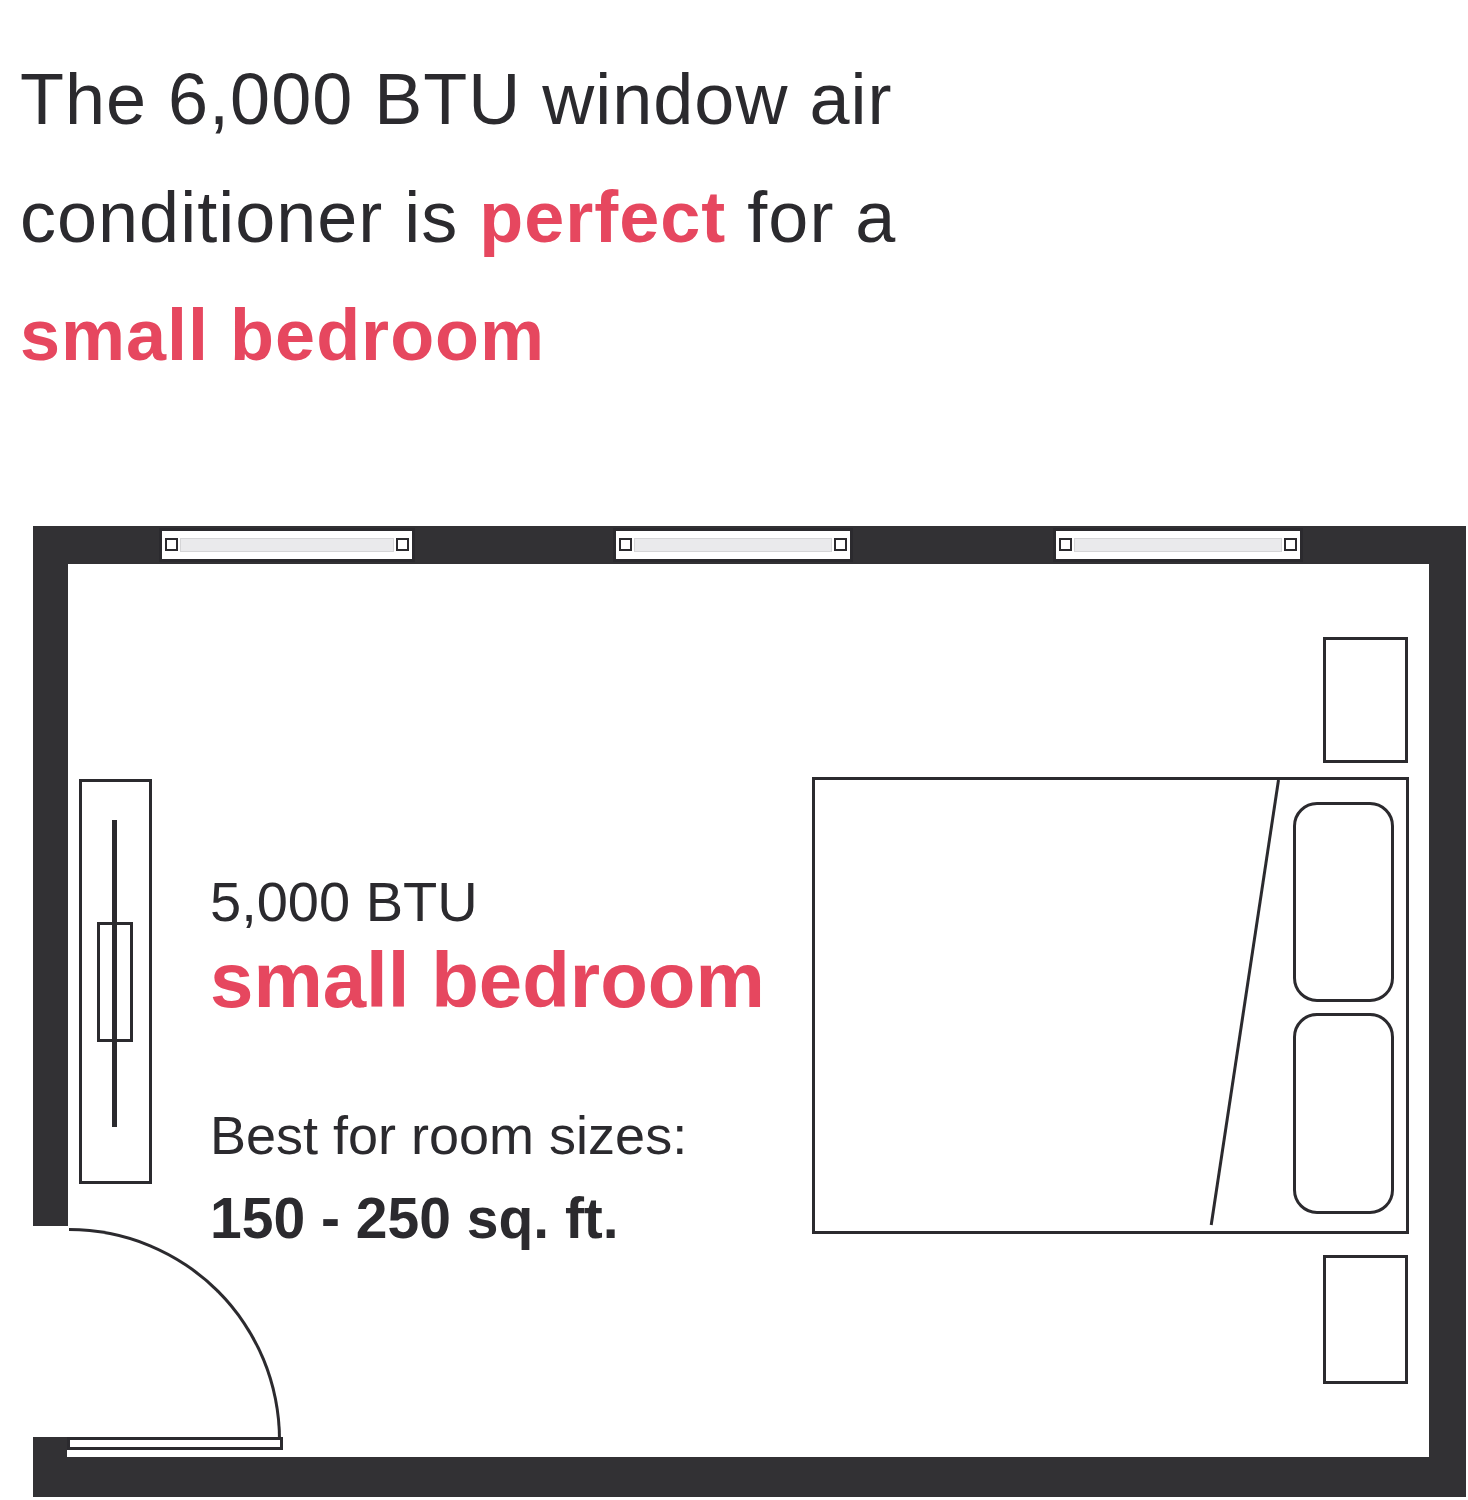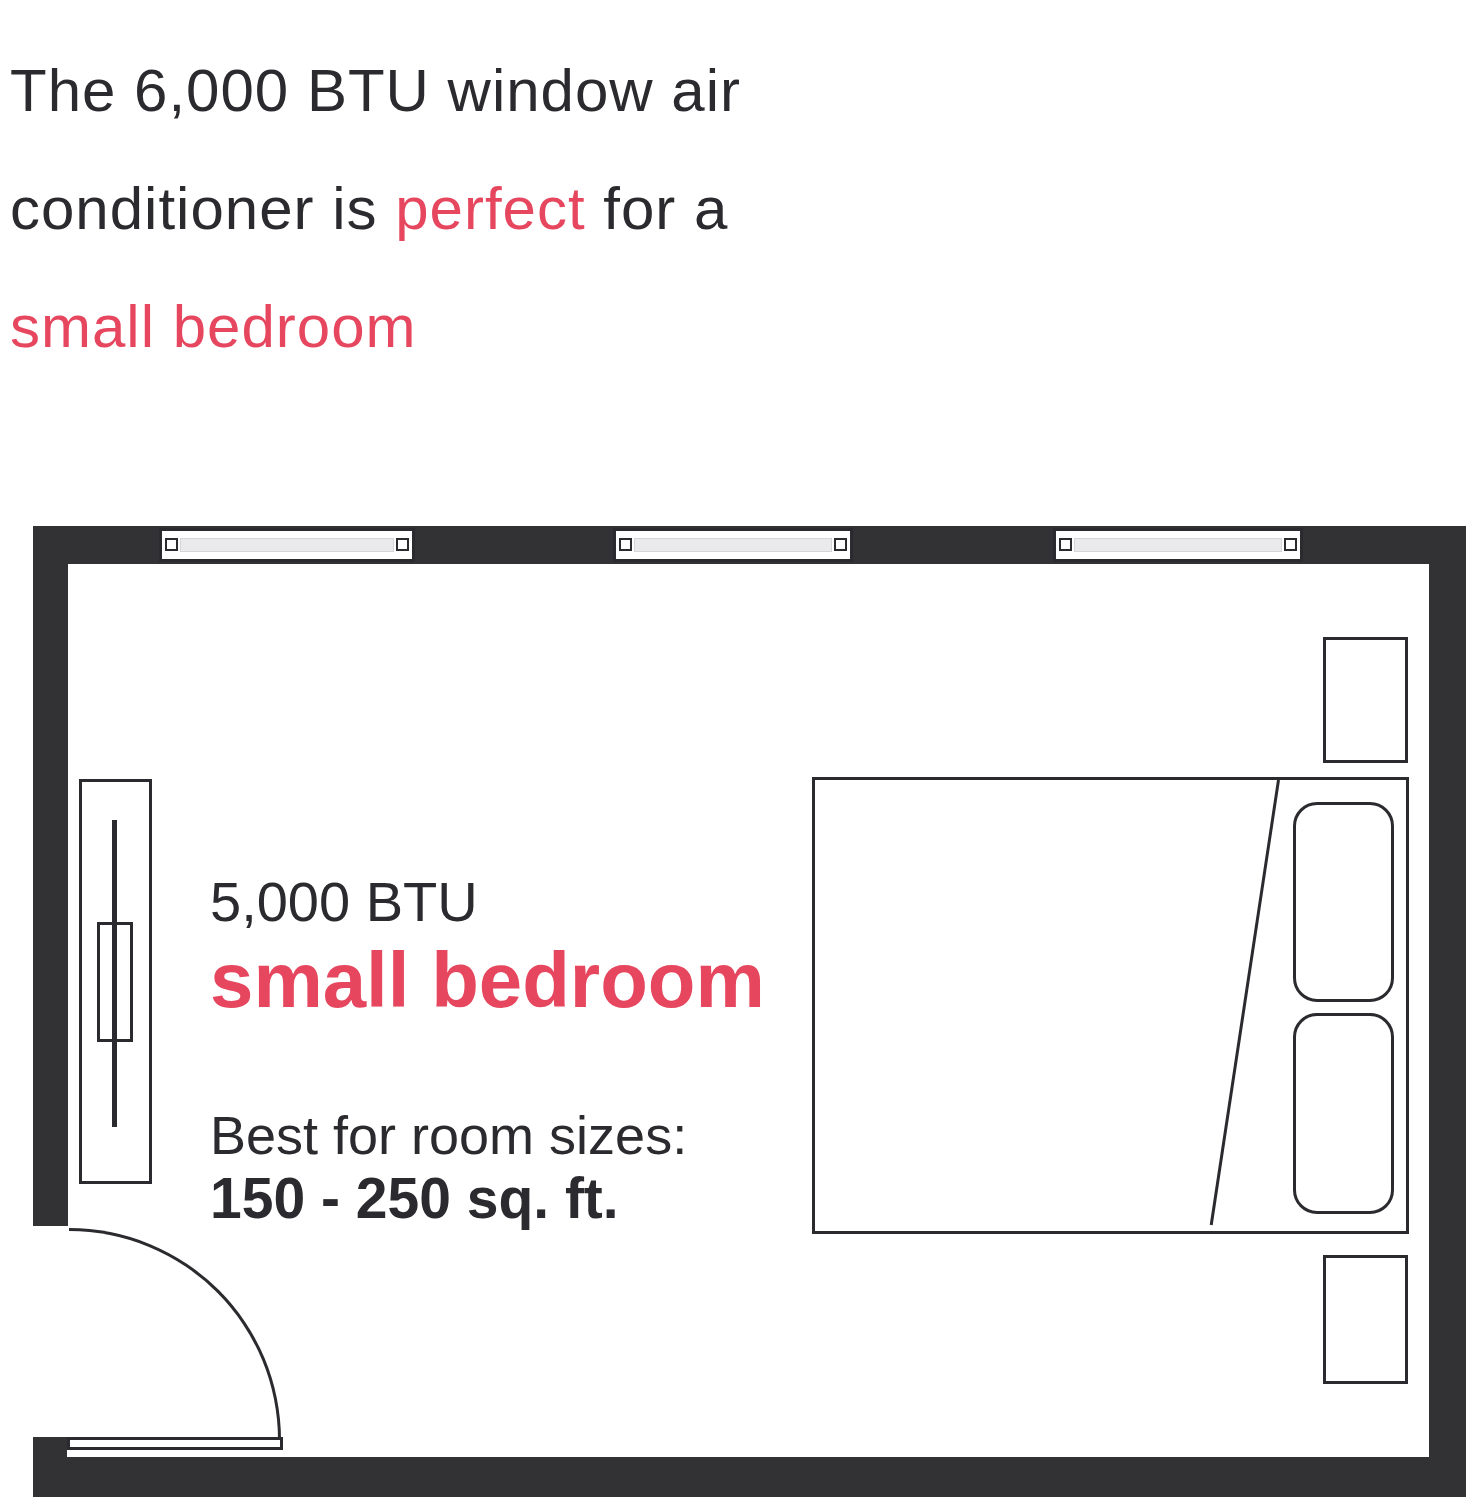--- a/index.html
+++ b/index.html
@@ -9,32 +9,32 @@
     height: 1500px;
     background: #ffffff;
     overflow: hidden;
     font-family: "Liberation Sans", sans-serif;
     color: #2b2a2e;
   }
 
   
   .headline {
     position: absolute;
-    left: 10px;
+    left: 20px;
     top: -8px;
     width: 1430px;
-    font-size: 60px;
+    font-size: 72px;
     line-height: 118px;
     letter-spacing: 1px;
     font-weight: 400;
     color: #2b2a2e;
   }
   .em {
     color: #e6475f;
-    font-weight: normal;
+    font-weight: bold;
   }
 
   
   .fp, .fp div { position: absolute; box-sizing: border-box; }
   .fp { left: 0; top: 0; width: 1468px; height: 1500px; }
 
   .wall { background: #323134; }
   .wall-top    { left: 33px;   top: 526px;  width: 1433px; height: 38px;  }
   .wall-left   { left: 33px;   top: 526px;  width: 35px;   height: 700px; }
   .wall-right  { left: 1429px; top: 526px;  width: 37px;   height: 971px; }
@@ -89,21 +89,21 @@
     border-top-right-radius: 100% 100%;
     background: transparent;
   }
 
   
   .fp-label { position: absolute; left: 210px; top: 870px; }
   .fp-label > div { position: static; }
   .lbl-btu   { font-size: 56px; line-height: 64px; color: #2b2a2e; }
   .lbl-room  { font-size: 78px; line-height: 88px; margin-top: 2px; color: #e6475f; font-weight: bold; }
   .lbl-best  { font-size: 54px; line-height: 62px; margin-top: 80px; color: #2b2a2e; }
-  .lbl-range { font-size: 57px; line-height: 64px; margin-top: 0;  color: #2b2a2e; font-weight: bold; }
+  .lbl-range { font-size: 57px; line-height: 64px; margin-top: 20px;  color: #2b2a2e; font-weight: bold; }
 </style>
 </head>
 <body>
 
 <div class="canvas">
 
   <h1 class="headline"><span>The 6,000 BTU window air</span><br><span>conditioner is </span><span class="em">perfect</span><span> for a</span><br><span class="em">small bedroom</span></h1>
 
   <div class="fp">
 

